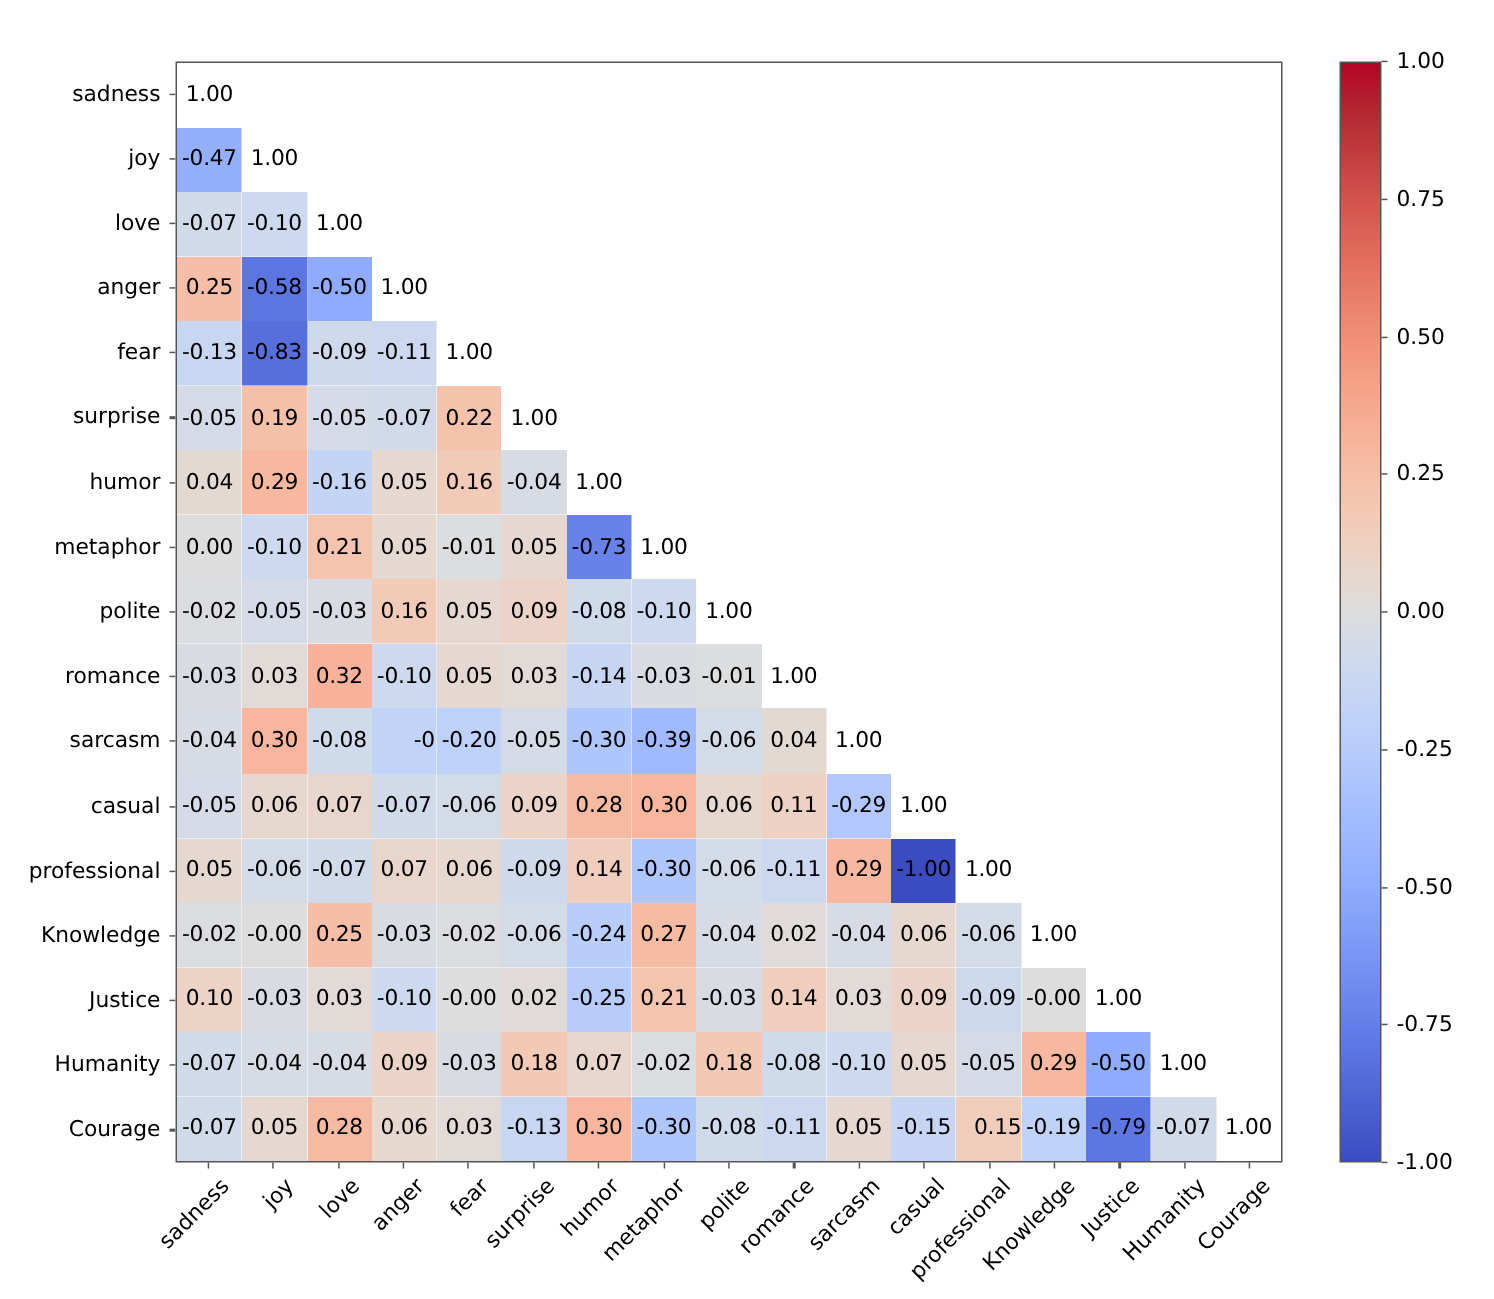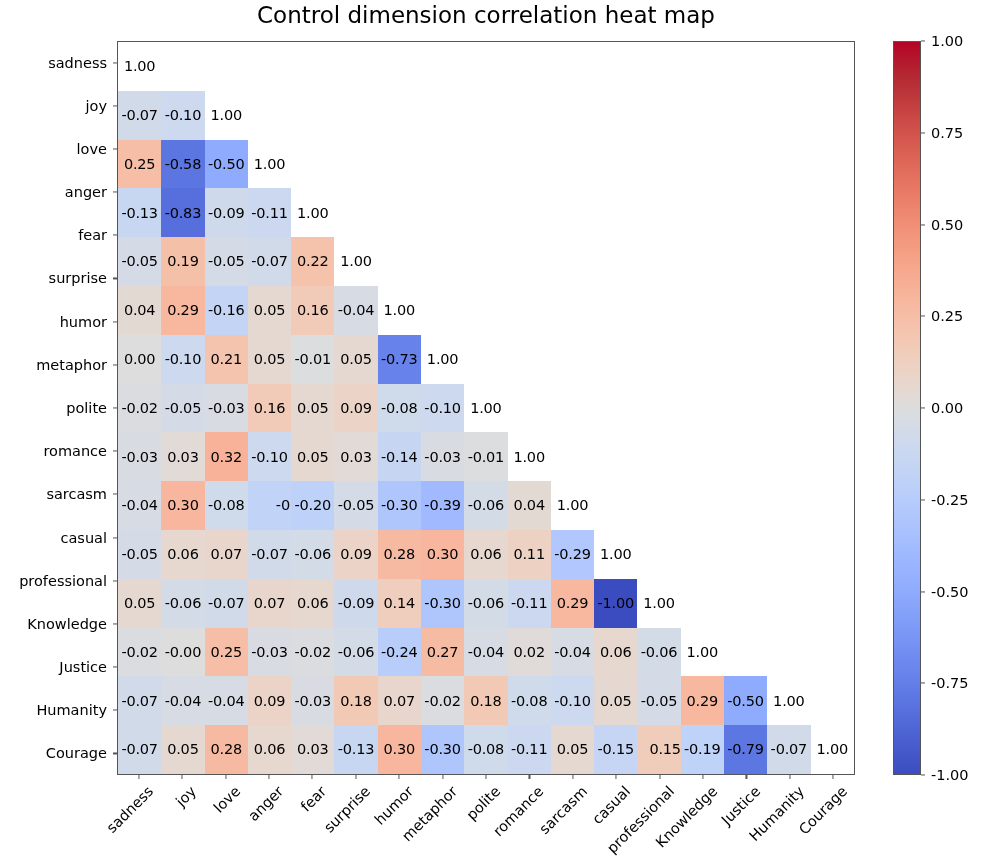--- a/index.html
+++ b/index.html
@@ -173,21 +173,20 @@
     height: 1.1px;
     background: #555555;
     transform: translateY(-50%);
   }
 </style>
 </head>
 <body>
 
 <div id="figure">
 
-  <div id="chart-title">Control dimension correlation heat map</div>
 
   <div id="y-axis">
       <div class="ytick" style="top: 21.5882px;">sadness</div>
       <div class="ytick-mark" style="top: 21.5882px;"></div>
       <div class="ytick" style="top: 64.7647px;">joy</div>
       <div class="ytick-mark" style="top: 64.7647px;"></div>
       <div class="ytick" style="top: 107.941px;">love</div>
       <div class="ytick-mark" style="top: 107.941px;"></div>
       <div class="ytick" style="top: 151.118px;">anger</div>
       <div class="ytick-mark" style="top: 151.118px;"></div>
@@ -235,20 +234,39 @@
             <td class="empty"></td>
             <td class="empty"></td>
             <td class="empty"></td>
             <td class="empty"></td>
             <td class="empty"></td>
             <td class="empty"></td>
             <td class="empty"></td>
             <td class="empty"></td>
           </tr>
           <tr>
+            <td style="background: rgb(147, 175, 254);">-0.47</td>
+            <td style="background: transparent;">1.00</td>
+            <td class="empty"></td>
+            <td class="empty"></td>
+            <td class="empty"></td>
+            <td class="empty"></td>
+            <td class="empty"></td>
+            <td class="empty"></td>
+            <td class="empty"></td>
+            <td class="empty"></td>
+            <td class="empty"></td>
+            <td class="empty"></td>
+            <td class="empty"></td>
+            <td class="empty"></td>
+            <td class="empty"></td>
+            <td class="empty"></td>
+            <td class="empty"></td>
+          </tr>
+          <tr>
             <td style="background: rgb(209, 218, 233);">-0.07</td>
             <td style="background: rgb(204, 217, 238);">-0.10</td>
             <td style="background: transparent;">1.00</td>
             <td class="empty"></td>
             <td class="empty"></td>
             <td class="empty"></td>
             <td class="empty"></td>
             <td class="empty"></td>
             <td class="empty"></td>
             <td class="empty"></td>
@@ -459,20 +477,39 @@
             <td style="background: rgb(211, 219, 231);">-0.06</td>
             <td style="background: rgb(184, 205, 250);">-0.24</td>
             <td style="background: rgb(246, 187, 163);">0.27</td>
             <td style="background: rgb(214, 219, 228);">-0.04</td>
             <td style="background: rgb(224, 219, 216);">0.02</td>
             <td style="background: rgb(214, 219, 228);">-0.04</td>
             <td style="background: rgb(230, 215, 207);">0.06</td>
             <td style="background: rgb(211, 219, 231);">-0.06</td>
             <td style="background: transparent;">1.00</td>
             <td class="empty"></td>
+            <td class="empty"></td>
+            <td class="empty"></td>
+          </tr>
+          <tr>
+            <td style="background: rgb(236, 211, 197);">0.10</td>
+            <td style="background: rgb(216, 220, 226);">-0.03</td>
+            <td style="background: rgb(226, 218, 214);">0.03</td>
+            <td style="background: rgb(204, 217, 238);">-0.10</td>
+            <td style="background: rgb(221, 221, 221);">-0.00</td>
+            <td style="background: rgb(224, 219, 216);">0.02</td>
+            <td style="background: rgb(183, 204, 251);">-0.25</td>
+            <td style="background: rgb(244, 196, 174);">0.21</td>
+            <td style="background: rgb(216, 220, 226);">-0.03</td>
+            <td style="background: rgb(239, 206, 189);">0.14</td>
+            <td style="background: rgb(226, 218, 214);">0.03</td>
+            <td style="background: rgb(235, 212, 199);">0.09</td>
+            <td style="background: rgb(206, 217, 236);">-0.09</td>
+            <td style="background: rgb(221, 221, 221);">-0.00</td>
+            <td style="background: transparent;">1.00</td>
             <td class="empty"></td>
             <td class="empty"></td>
           </tr>
           <tr>
             <td style="background: rgb(209, 218, 233);">-0.07</td>
             <td style="background: rgb(214, 219, 228);">-0.04</td>
             <td style="background: rgb(214, 219, 228);">-0.04</td>
             <td style="background: rgb(235, 212, 199);">0.09</td>
             <td style="background: rgb(216, 220, 226);">-0.03</td>
             <td style="background: rgb(242, 201, 180);">0.18</td>

